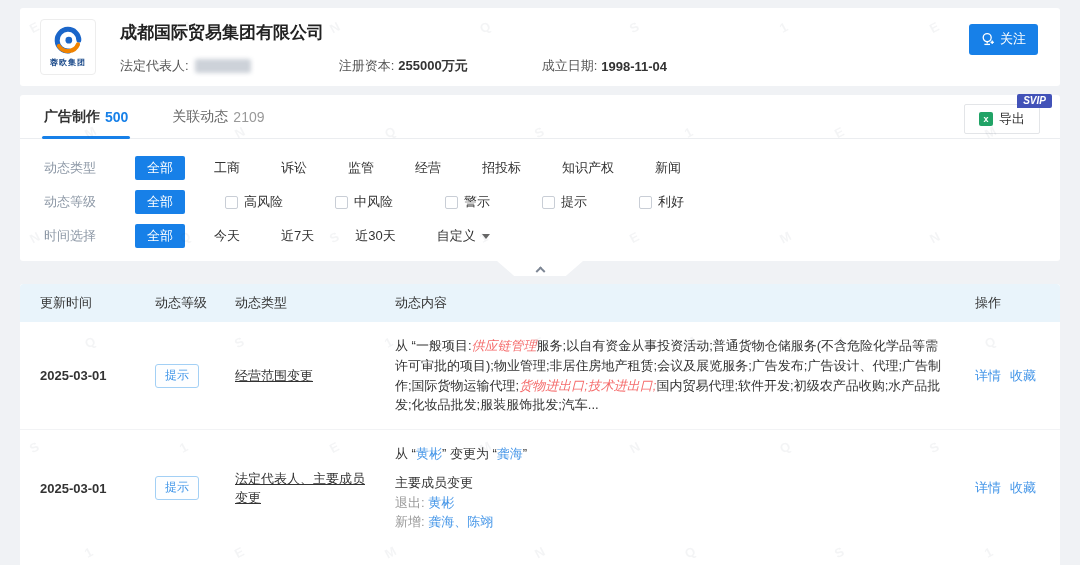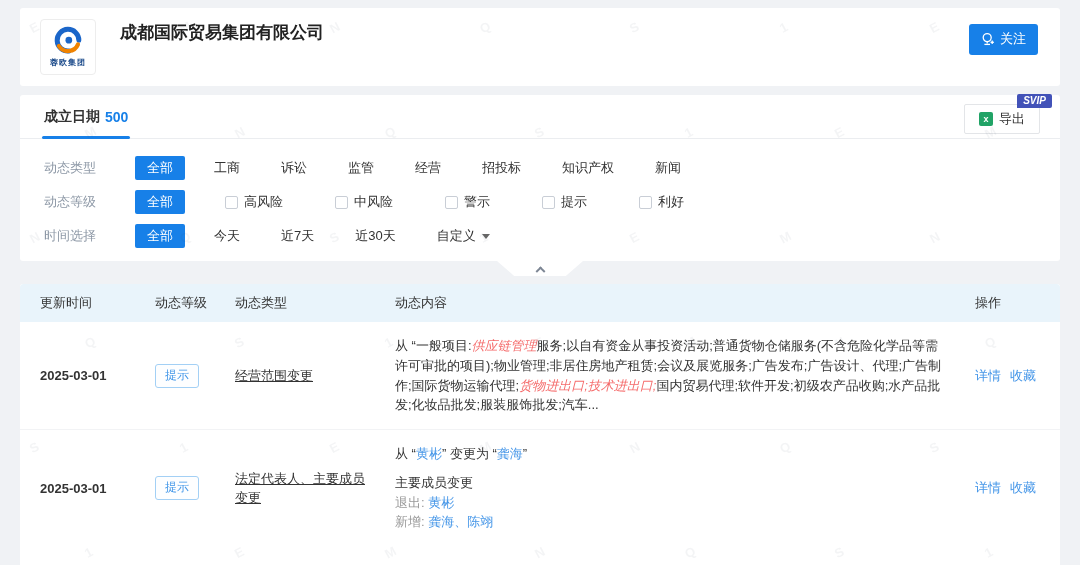--- a/index.html
+++ b/index.html
@@ -137,38 +137,56 @@
   <div class="logo-box">
     <svg width="34" height="30" viewBox="0 0 40 36">
       <path d="M33 17 A13 13 0 1 0 21 30" stroke="#1b66c9" stroke-width="6" fill="none" stroke-linecap="round"></path>
       <path d="M9 24 A13 13 0 0 0 32 22" stroke="#f08300" stroke-width="5" fill="none" stroke-linecap="round"></path>
       <circle cx="21" cy="17" r="4" fill="#1b66c9"></circle>
     </svg>
     <div class="logo-text">蓉欧集团</div>
   </div>
   <div class="header-main">
     <div class="company-title">成都国际贸易集团有限公司</div>
+    <div class="info-row">
+      <div class="info-item">
+        <span class="info-label">法定代表人:</span>
+        <span class="blur-box"></span>
+      </div>
+      <div class="info-item gap-a">
+        <span class="info-label">注册资本:</span>
+        <span class="info-value">255000万元</span>
+      </div>
+      <div class="info-item gap-b">
+        <span class="info-label">成立日期:</span>
+        <span class="info-value">1998-11-04</span>
+      </div>
+    </div>
   </div>
   <button class="follow-btn">
     <svg width="14" height="14" viewBox="0 0 14 14">
       <circle cx="6.2" cy="5.6" r="4" stroke="#fff" stroke-width="1.3" fill="none"></circle>
       <line x1="6.2" y1="9.8" x2="6.2" y2="11.6" stroke="#fff" stroke-width="1.3"></line>
       <line x1="3.4" y1="12.4" x2="9" y2="12.4" stroke="#fff" stroke-width="1.3"></line>
       <line x1="11.2" y1="8.6" x2="11.2" y2="12" stroke="#fff" stroke-width="1.3"></line>
       <line x1="9.5" y1="10.3" x2="12.9" y2="10.3" stroke="#fff" stroke-width="1.3"></line>
     </svg>
     <span>关注</span>
   </button>
 </div>
 
 <div class="card panel-card">
   <div class="tabs-row" id="tabs-row">
     <div class="tab active">
-        <span>成立日期</span>
+        <span>广告制作</span>
         <span class="count">500</span>
+      </div>
+      <div class="tab">
+        <span>关联动态</span>
+        <span class="count">2109</span>
       </div>
       <div class="export-wrap">
       <span class="svip-badge">SVIP</span>
       <button class="export-btn">
         <span class="excel-icon">x</span>
         <span>导出</span>
       </button>
     </div>
   </div>
   <div class="filters" id="filters">

